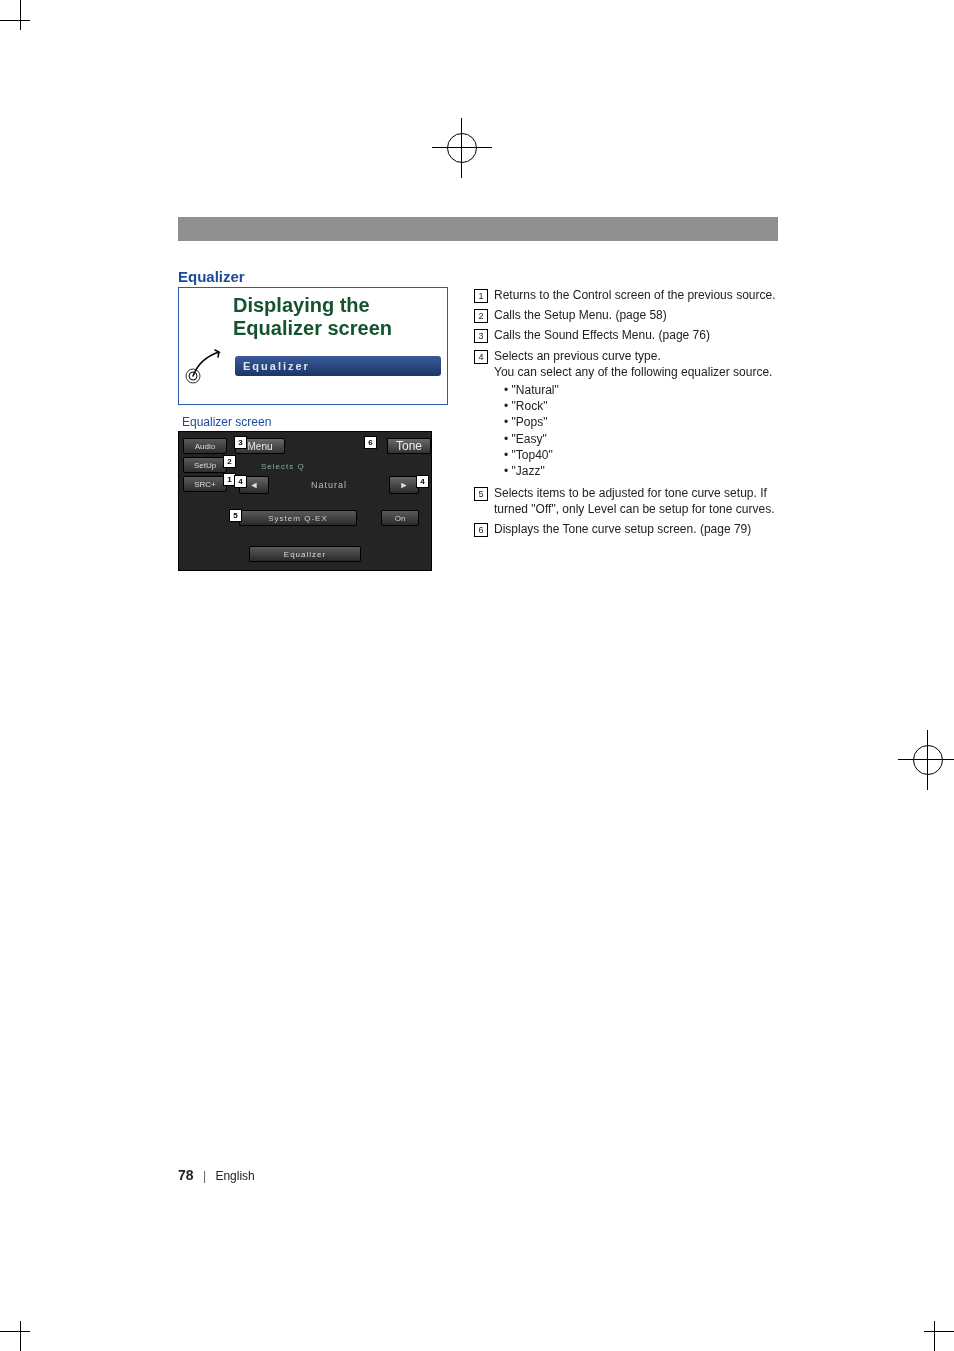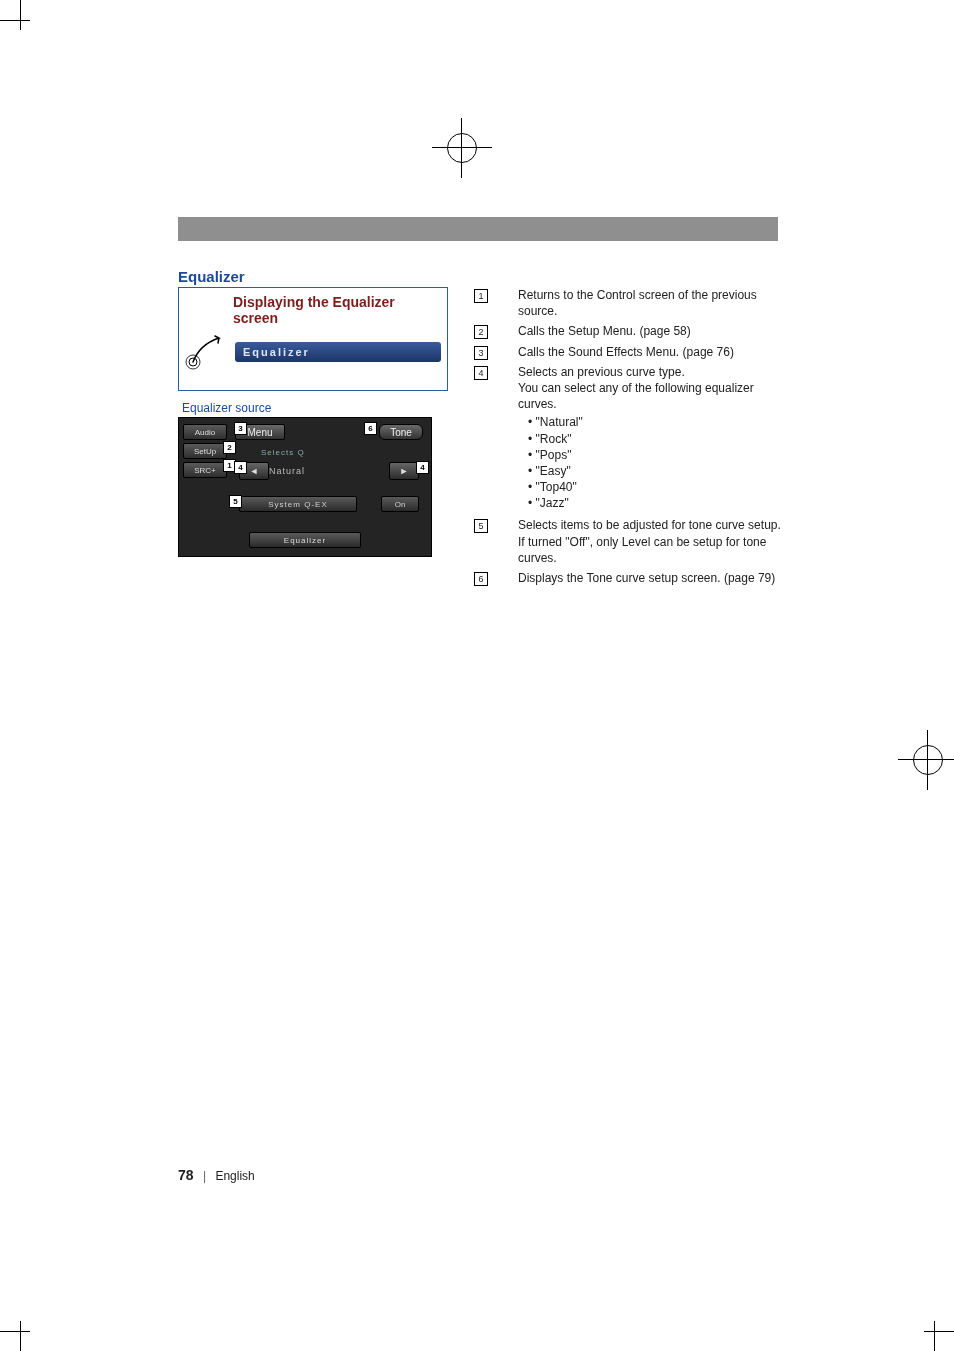--- a/index.html
+++ b/index.html
@@ -102,23 +102,23 @@
   }
 
   
   .blue-box {
     border: 1px solid #2a5aa8;
     background: #fff;
     padding: 6px 6px 12px 6px;
     margin-bottom: 10px;
   }
   .blue-box-title {
-    color: #7f1d1d;
+    color: #14532d;
     font-weight: bold;
-    font-size: 14px;
+    font-size: 20px;
     margin: 0 0 8px 0;
     padding-left: 48px;
   }
   .touch-icon-row {
     display: flex;
     align-items: center;
     gap: 10px;
     margin-bottom: 8px;
   }
   .touch-icon {
@@ -183,26 +183,26 @@
     border: 1px solid #000;
     border-radius: 2px;
     font-size: 10px;
     display: flex;
     align-items: center;
     justify-content: center;
     color: #eee;
   }
   .eq-tone-btn {
     position: absolute;
-    top: 6px; right: 8px;
+    top: 6px; right: 0;
     width: 42px; height: 14px;
     background: linear-gradient(#6a6a6a,#333);
     border: 1px solid #000;
-    border-radius: 6px;
-    font-size: 10px;
+    border-radius: 0;
+    font-size: 12px;
     display: flex;
     align-items: center;
     justify-content: center;
     color: #eee;
   }
   .eq-sysq-label {
     position: absolute;
     top: 30px; left: 82px;
     font-size: 8px;
     color: #8aa;
@@ -218,21 +218,21 @@
     width: 28px; height: 16px;
     background: linear-gradient(#666,#2a2a2a);
     border: 1px solid #000;
     border-radius: 2px;
     display: flex; align-items: center; justify-content: center;
     color: #ddd;
     font-size: 9px;
   }
   .eq-curve-val {
     flex: 1;
-    text-align: left;
+    text-align: center;
     font-size: 9px;
     color: #bbb;
     letter-spacing: 1px;
   }
   .eq-qex-row {
     position: absolute;
     top: 78px; left: 60px; right: 12px;
     display: flex;
     align-items: flex-end;
     gap: 24px;
@@ -300,21 +300,20 @@
     font-size: 9px;
     display: flex;
     align-items: center;
     justify-content: center;
     margin-right: 6px;
     margin-top: 2px;
     flex-shrink: 0;
   }
   .desc-text {
     flex: 1;
-    margin-left: 24px;
   }
   .sub-bullets {
     list-style: none;
     padding-left: 10px;
     margin: 2px 0;
   }
   .sub-bullets li::before {
     content: "• ";
   }
 
@@ -377,21 +376,21 @@
               <svg viewBox="0 0 40 36">
                 <path d="M8 28 C14 12, 28 6, 34 4 L30 2 M34 4 L33 9" fill="none" stroke="#000" stroke-width="1.5" stroke-linecap="round"></path>
                 <circle cx="8" cy="28" r="4" fill="none" stroke="#000" stroke-width="1"></circle>
                 <circle cx="8" cy="28" r="7" fill="none" stroke="#000" stroke-width="0.8"></circle>
               </svg>
             </div>
             <div class="eq-pill">Equalizer</div>
           </div>
         </div>
 
-        <div class="eq-screen-label">Equalizer source</div>
+        <div class="eq-screen-label">Equalizer screen</div>
 
         <div class="eq-screen">
           <div class="eq-tabs-left">
             <div class="eq-tab">Audio</div>
             <div class="eq-tab">SetUp</div>
             <div class="eq-tab">SRC+</div>
           </div>
           <div class="eq-top-menu">Menu</div>
           <div class="eq-tone-btn">Tone</div>
           <div class="eq-sysq-label">Selects Q</div>
@@ -427,21 +426,21 @@
             <div class="desc-text">Calls the Setup Menu. (page 58)</div>
           </li>
           <li>
             <div class="num-box">3</div>
             <div class="desc-text">Calls the Sound Effects Menu. (page 76)</div>
           </li>
           <li>
             <div class="num-box">4</div>
             <div class="desc-text">
               <span>Selects an previous curve type.</span><br>
-              <span>You can select any of the following equalizer curves.</span>
+              <span>You can select any of the following equalizer source.</span>
               <ul class="sub-bullets">
                 <li>"Natural"</li>
                 <li>"Rock"</li>
                 <li>"Pops"</li>
                 <li>"Easy"</li>
                 <li>"Top40"</li>
                 <li>"Jazz"</li>
               </ul>
             </div>
           </li>

